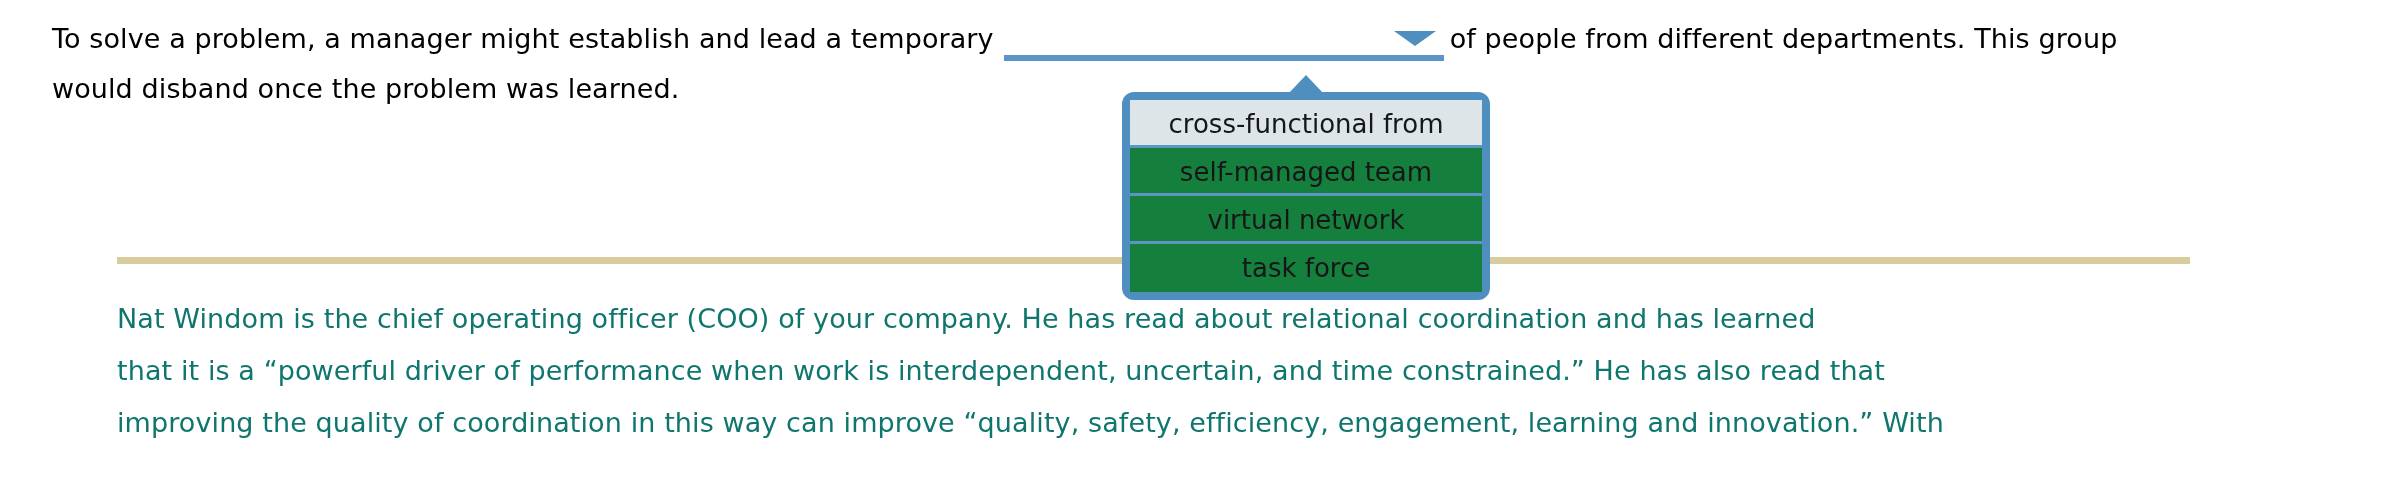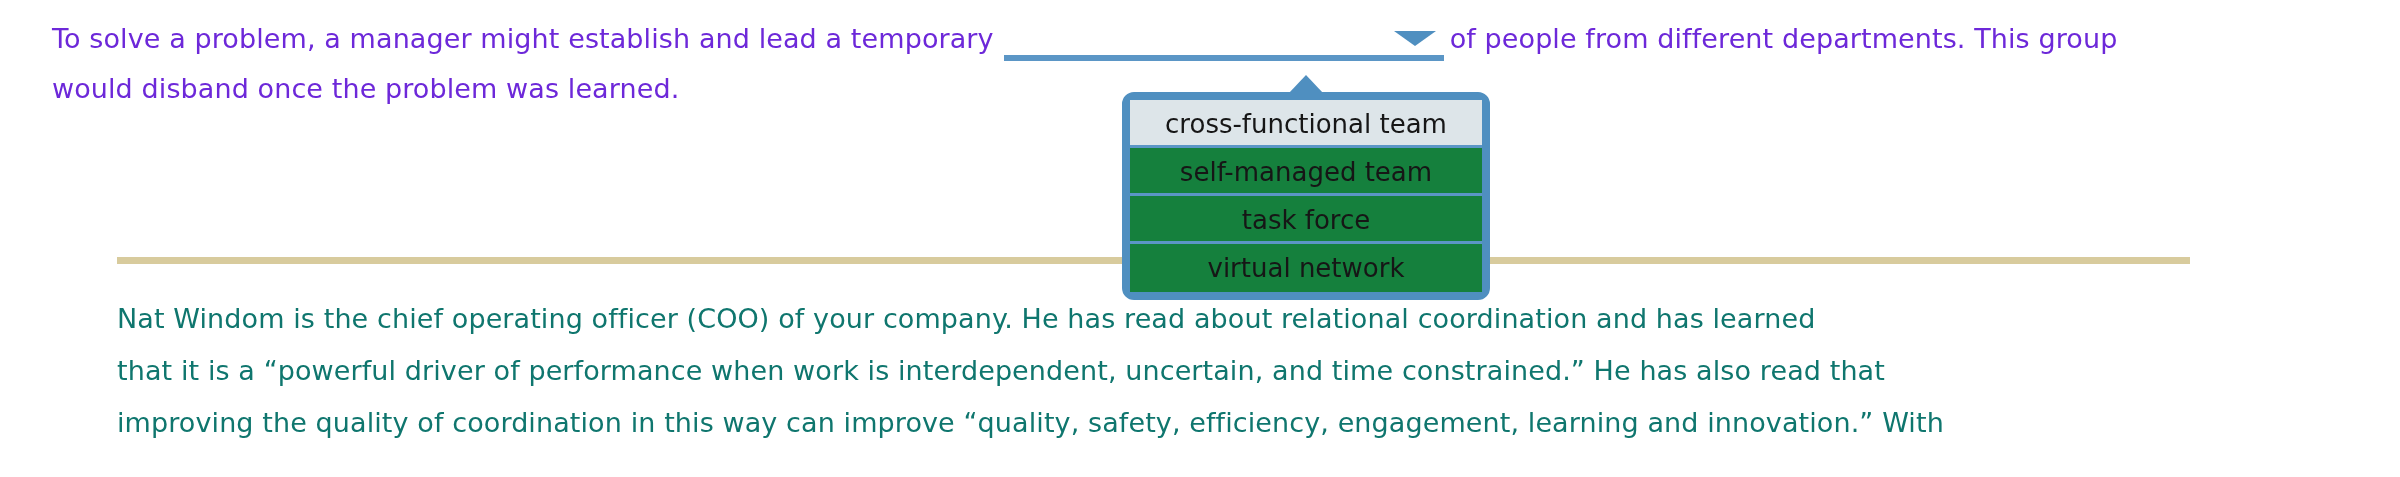--- a/index.html
+++ b/index.html
@@ -23,21 +23,21 @@
   }
 
   
   .question-para {
     position: absolute;
     left: 52px;
     top: 14px;
     width: 2330px;
     font-size: 27px;
     line-height: 50px;
-    color: #6d28d9;
+    color: #000000;
     letter-spacing: 0.1px;
   }
   .q-line {
     display: block;
     white-space: nowrap;
   }
   .q-text {
     display: inline;
     vertical-align: baseline;
   }
@@ -161,19 +161,19 @@
   <div class="section-divider"></div>
 
   <div class="scenario-para">
     <span class="s-line">Nat Windom is the chief operating officer (COO) of your company. He has read about relational coordination and has learned</span>
     <span class="s-line">that it is a “powerful driver of performance when work is interdependent, uncertain, and time constrained.” He has also read that</span>
     <span class="s-line">improving the quality of coordination in this way can improve “quality, safety, efficiency, engagement, learning and innovation.” With</span>
   </div>
 
   <div class="dropdown-popup">
     <div class="dropdown-pointer"></div>
-    <div class="dropdown-option is-selected">cross-functional team</div>
+    <div class="dropdown-option is-selected">cross-functional from</div>
     <div class="dropdown-option">self-managed team</div>
+    <div class="dropdown-option">virtual network</div>
     <div class="dropdown-option">task force</div>
-    <div class="dropdown-option">virtual network</div>
   </div>
 
 </div>
 
 </body></html>

